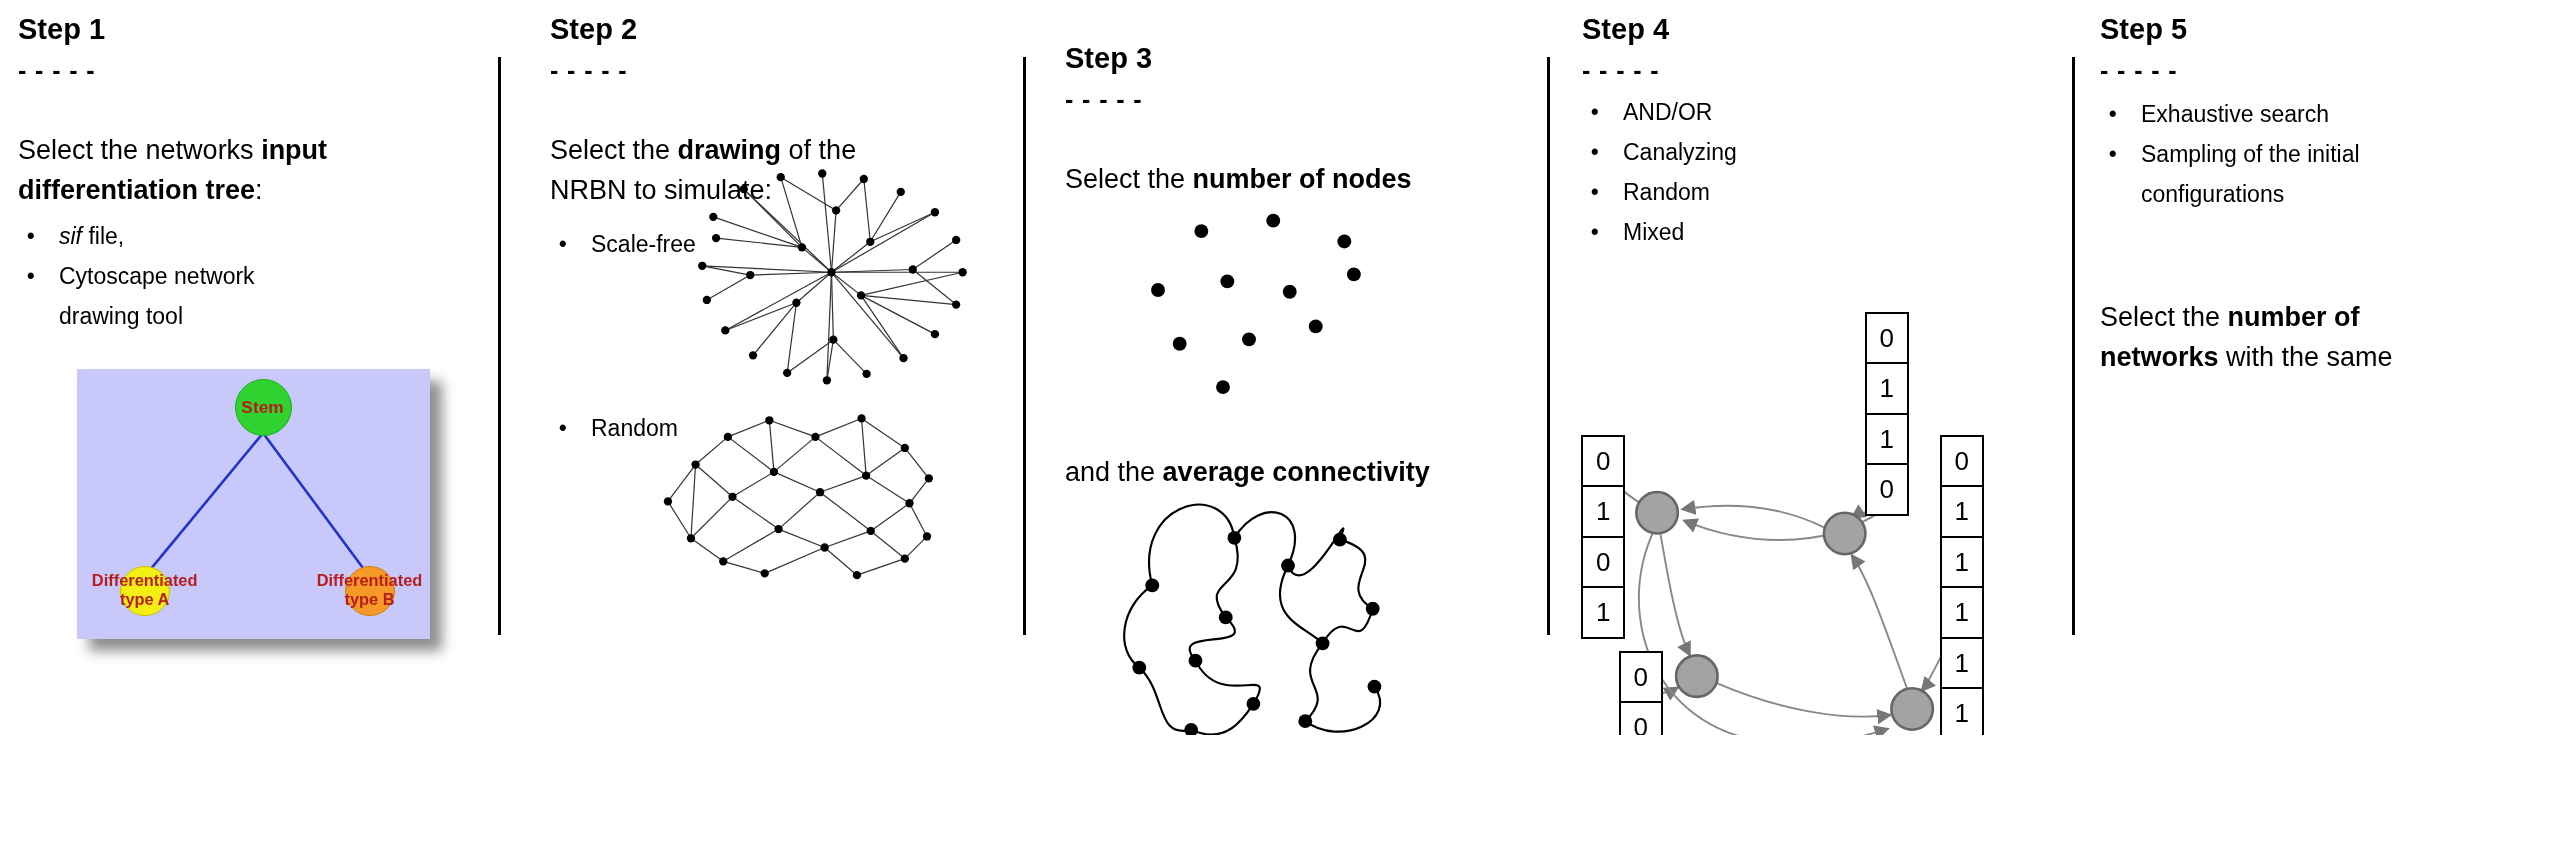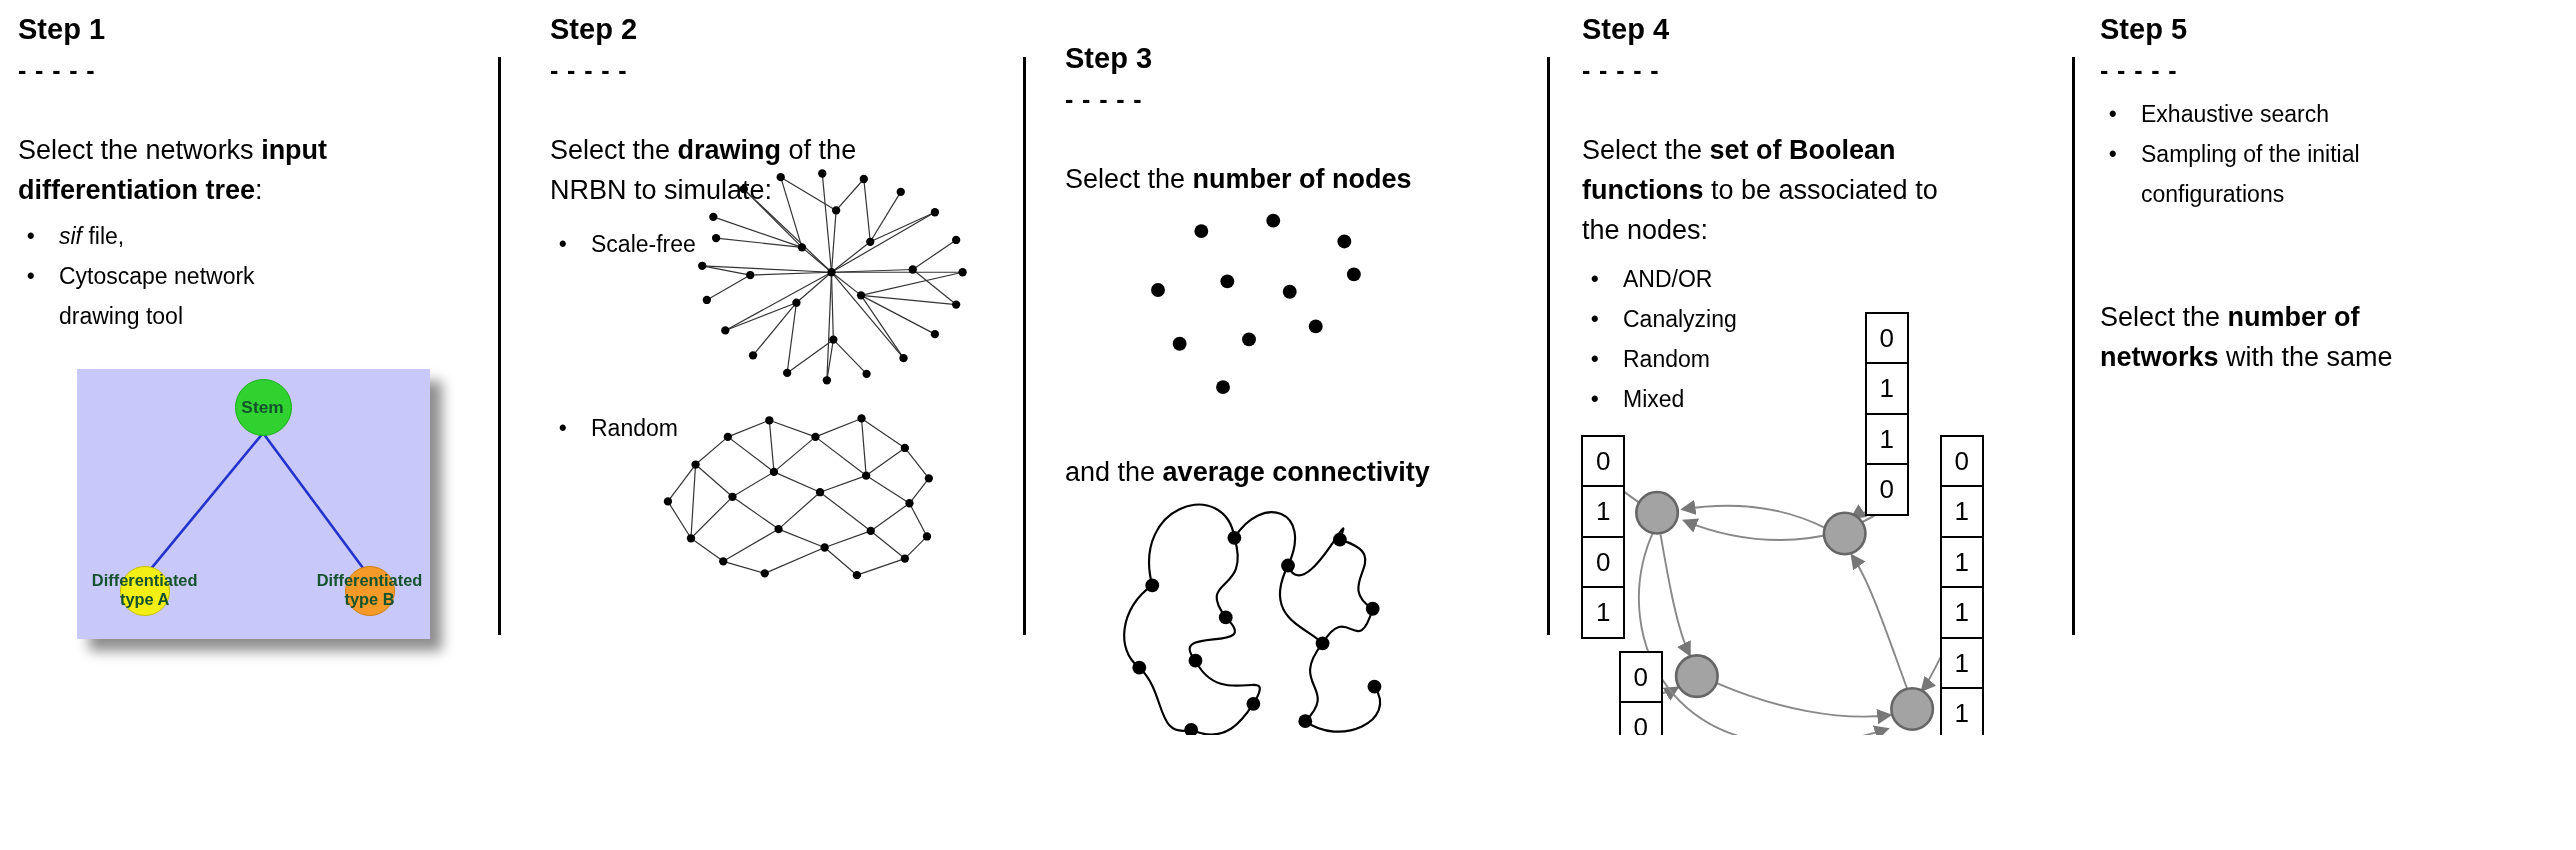--- a/index.html
+++ b/index.html
@@ -21,21 +21,21 @@
   .vsep{position:absolute;top:57px;height:578px;width:2.6px;background:#000;}
 
   
   .tree-fig{position:absolute;left:59px;top:369px;width:353px;height:270px;background:#c8c8fa;box-shadow:12px 12px 12px #8f8f8f;}
   .tree-lines{position:absolute;left:0;top:0;width:353px;height:270px;}
   .tree-lines line{stroke:#2233cc;stroke-width:3;}
   .tcircle{position:absolute;border-radius:50%;display:block;}
   .stem-circle{left:158px;top:10.4px;width:55px;height:55px;background:#2fd22f;border:1.7px solid #18b018;}
   .typea-circle{left:43px;top:197px;width:48px;height:48px;background:#f3ef14;border:1.7px solid #c8c000;}
   .typeb-circle{left:268px;top:197px;width:48px;height:48px;background:#f59a28;border:1.7px solid #d07f10;}
-  .tlabel{position:absolute;font-weight:700;text-align:center;color:#14532d;}
+  .tlabel{position:absolute;font-weight:700;text-align:center;color:#b91c1c;}
   .stem-label{left:158px;top:28.6px;width:55px;font-size:17.3px;line-height:19px;}
   .ab-label{font-size:16.4px;line-height:19px;}
   .typea-label{left:5.2px;top:202px;width:125px;}
   .typeb-label{left:230px;top:202px;width:125px;}
 
   
   .graph{position:absolute;}
   .net line{stroke:#333;stroke-width:1.3;}
   .net circle{fill:#000;}
   .tangle path{stroke:#000;stroke-width:2.5;fill:none;}
@@ -288,21 +288,20 @@
         <circle cx="222" cy="272" r="8"></circle>
       <circle cx="302" cy="232" r="8"></circle>
     </svg>
   </section>
 
   <div class="vsep" style="left:1547px"></div>
 
   <section class="col col4">
     <h2 class="step-title">Step 4</h2>
     <div class="dashes">- - - - -</div>
-    <p class="para intro"><span>Select the </span><b>set of Boolean</b><br><b>functions</b><span> to be associated to</span><br><span>the nodes:</span></p>
     <ul class="bullets s4-bullets">
       <li>AND/OR</li>
       <li>Canalyzing</li>
       <li>Random</li>
       <li>Mixed</li>
     </ul>
 
     <div class="fn-graphic">
       <svg class="fn-svg" viewBox="0 0 545 650">
         <defs>

